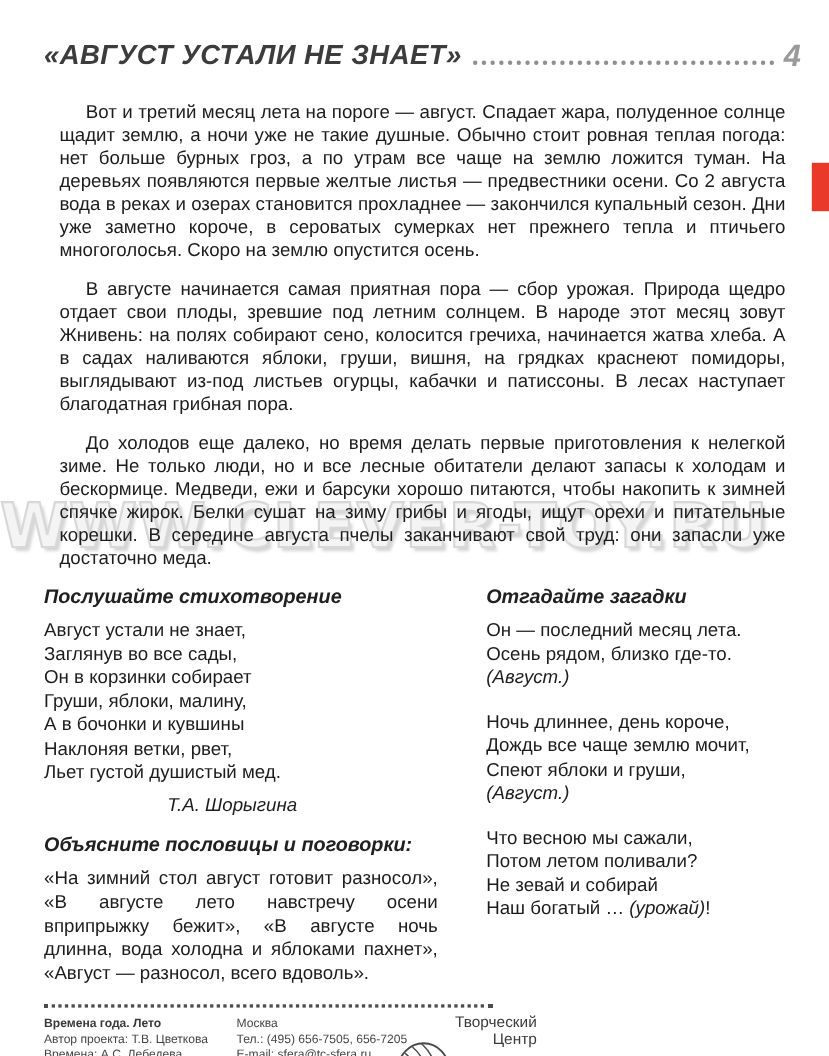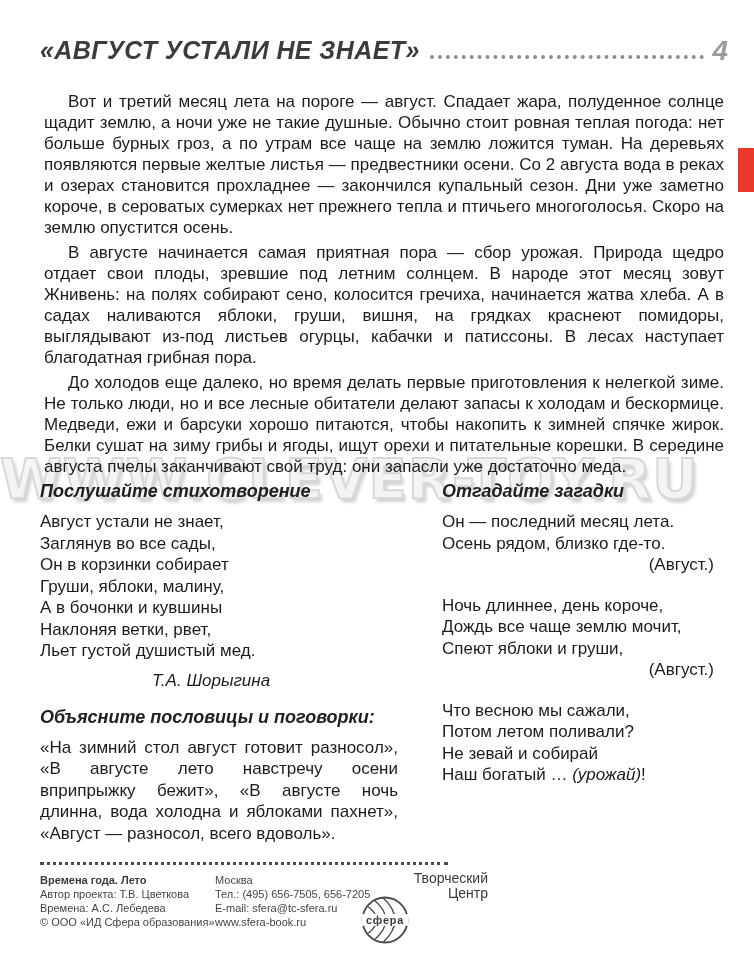--- a/index.html
+++ b/index.html
@@ -7,40 +7,40 @@
     width:754px;height:960px;background:#ffffff;position:relative;overflow:hidden;
     font-family:"Liberation Sans", sans-serif;color:#1c1c1c;
   }
   .page{position:relative;z-index:2;padding:36px 26px 0 40px;}
   
   .title-row{display:flex;align-items:flex-end;margin-bottom:26px;}
   .title{font-size:25px;font-weight:bold;font-style:italic;color:#3c3c3c;letter-spacing:.4px;white-space:nowrap;}
   .leader{flex:1;border-bottom:4px dotted #8f8f8f;margin:0 8px 6px 10px;}
   .pagenum{font-size:28px;font-weight:bold;font-style:italic;color:#9a9a9a;line-height:1;}
   
-  .para{font-size:17px;line-height:21px;text-align:justify;text-indent:24px;margin:4px;}
+  .para{font-size:17px;line-height:21px;text-align:justify;text-indent:24px;margin:14px;}
   
   .watermark{
     position:absolute;top:446px;left:0;width:628px;text-align:center;z-index:1;
     font-family:"DejaVu Sans", sans-serif;font-size:56px;font-weight:bold;letter-spacing:1px;
     color:#f4f4f4;-webkit-text-stroke:2px #d8d8d8;text-shadow:3px 4px 3px #d4d4d4;
     white-space:nowrap;user-select:none;
   }
   
   .cols{display:flex;margin-top:4px;}
   .col-left{width:358px;margin-right:44px;flex:none;}
   .col-right{flex:1;}
   .sec-heading{font-size:18px;font-weight:bold;font-style:italic;margin:0 0 9px 0;color:#202020;}
   .poem-line{font-size:17px;line-height:21.5px;}
   .poem-author{font-style:italic;font-size:17px;margin:9px 0 16px 112px;}
   .proverbs-heading{margin-top:16px;}
   .proverbs-text{font-size:17px;line-height:21.5px;text-align:justify;margin:0;}
   .riddle{margin-bottom:19px;}
   .riddle-line{font-size:17px;line-height:21.5px;}
-  .riddle-answer{font-size:17px;line-height:21.5px;text-align:right;padding-right:14px;}
+  .riddle-answer{font-size:17px;line-height:21.5px;font-style:italic;padding-right:14px;}
   .ital{font-style:italic;}
   
   .footer-wrap{margin-top:18px;}
   .footer-rule{width:408px;border-top:3px dotted #4c4c4c;margin-bottom:8px;}
   .footer{display:flex;font-size:11px;line-height:14px;color:#454545;}
   .f-col1{width:175px;flex:none;}
   .f-col2{width:157px;flex:none;}
   .f-bold{font-weight:bold;color:#3a3a3a;}
   .f-logo{width:116px;position:relative;height:76px;flex:none;}
   .f-logo-text{position:absolute;right:0;top:-2px;text-align:right;font-size:14px;line-height:15px;color:#3a3a3a;}

